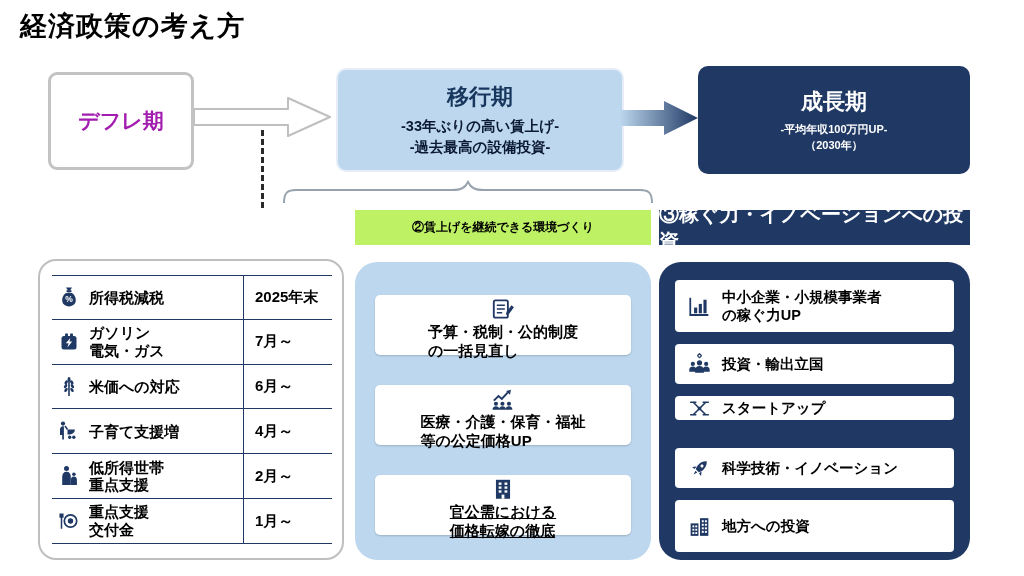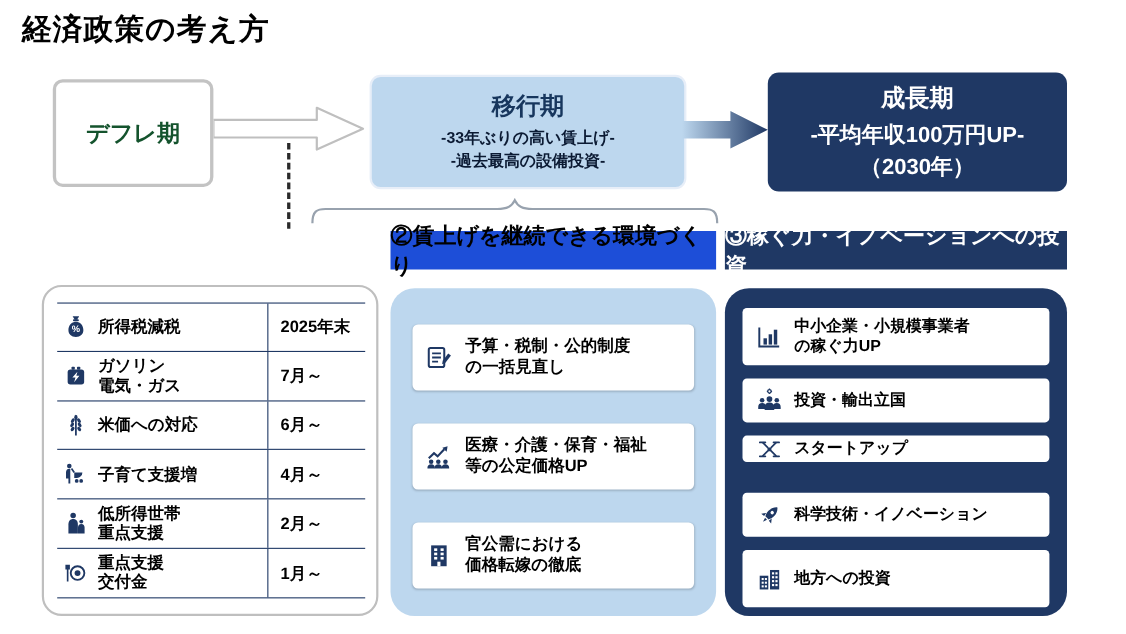--- a/index.html
+++ b/index.html
@@ -3,52 +3,52 @@
 <meta charset="utf-8">
 <style>
   * { margin:0; padding:0; box-sizing:border-box; }
   body { background:#fff; font-family:"Liberation Sans", sans-serif; }
   .stage { position:relative; width:1024px; height:576px; background:#ffffff; overflow:hidden; }
 
   .page-title { position:absolute; left:20px; top:8px; font-size:27px; font-weight:800; color:#000; letter-spacing:1px; }
 
   
   .box { position:absolute; display:flex; flex-direction:column; align-items:center; justify-content:center; text-align:center; }
-  .deflation { left:48px; top:72px; width:146px; height:98px; background:#fff; border:3px solid #c3c3c3; border-radius:9px; color:#14532d; font-size:21px; font-weight:bold; }
+  .deflation { left:48px; top:72px; width:146px; height:98px; background:#fff; border:3px solid #c3c3c3; border-radius:9px; color:#a21caf; font-size:21px; font-weight:bold; }
   .transition { left:336px; top:68px; width:288px; height:104px; background:#BDD7EE; border:2px solid #e7eef8; border-radius:10px; }
   .t-title { font-size:22px; font-weight:bold; color:#17365D; margin-bottom:4px; }
   .t-line { font-size:14.5px; font-weight:bold; color:#0b1a33; line-height:1.45; }
   .growth { left:698px; top:66px; width:272px; height:108px; background:#1F3864; border-radius:10px; color:#fff; }
   .g-title { font-size:22px; font-weight:bold; margin-bottom:5px; }
-  .g-line { font-size:20px; font-weight:bold; line-height:1.45; }
+  .g-line { font-size:11px; font-weight:bold; line-height:1.45; }
 
   .arrow1 { position:absolute; left:194px; top:96px; }
   .arrow2 { position:absolute; left:620px; top:99px; }
 
   .dashed-connector { position:absolute; left:261px; top:130px; height:78px; width:0; border-left:3px dashed #2a2a2a; }
   .brace { position:absolute; left:282px; top:179px; }
 
   
   .hdr { position:absolute; top:210px; height:35px; display:flex; align-items:center; justify-content:center; font-weight:bold; }
   .hdr1 { left:35px; width:310px; background:#D6DCE4; color:#000; font-size:17px; }
-  .hdr2 { left:355px; width:296px; background:#1d4ed8; color:#000; font-size:20px; }
+  .hdr2 { left:355px; width:296px; background:#bef264; color:#000; font-size:12px; }
   .hdr3 { left:659px; width:311px; background:#1F3864; color:#fff; font-size:20px; }
 
   
   .left-panel { position:absolute; left:38px; top:259px; width:306px; height:301px; background:#fff; border:2px solid #bfbfbf; border-radius:18px; padding:14px 10px 14px 12px; }
   .stable { display:grid; grid-template-rows:repeat(6,1fr); height:100%; }
   .srow { display:grid; grid-template-columns:1fr 88px; border-bottom:1.5px solid #1F3864; }
   .srow:first-child { border-top:1.5px solid #1F3864; }
   .scell-label { display:flex; align-items:center; gap:7px; padding:2px 2px 2px 4px; border-right:1.5px solid #1F3864; font-size:15px; font-weight:bold; color:#000; line-height:1.18; }
   .scell-date { display:flex; align-items:center; padding-left:11px; font-size:15px; font-weight:bold; color:#000; }
   .ticon { flex:0 0 26px; display:flex; align-items:center; justify-content:center; }
 
   
   .mid-panel { position:absolute; left:355px; top:262px; width:296px; height:298px; background:#BDD7EE; border-radius:22px; }
-  .mcard { position:absolute; left:20px; right:20px; height:60px; background:#fff; border-radius:5px; display:flex; align-items:center; gap:10px; padding:0 10px; font-size:15px; font-weight:bold; color:#000; line-height:1.25; box-shadow:0 1px 2px rgba(0,0,0,.18); }
+  .mcard { position:absolute; left:20px; right:20px; height:60px; background:#fff; border-radius:5px; display:flex; align-items:center; padding:0 10px; font-size:15px; font-weight:bold; color:#000; line-height:1.25; box-shadow:0 1px 2px rgba(0,0,0,.18);flex-direction:column; }
 
   
   .right-panel { position:absolute; left:659px; top:262px; width:311px; height:298px; background:#1F3864; border-radius:22px; }
   .rcard { position:absolute; left:16px; right:16px; background:#fff; border-radius:4px; display:flex; align-items:center; gap:9px; padding:0 10px; font-size:14.5px; font-weight:bold; color:#000; line-height:1.25; }
 
   .pre { white-space:pre-line; }
   .cicon { flex:0 0 28px; display:flex; align-items:center; justify-content:center; }
 </style>
 </head>
 <body>
@@ -224,21 +224,21 @@
             <circle cx="11.5" cy="16.4" r="1.9"></circle>
             <path d="M11.5 18.6c-2 0-3.1 1.2-3.1 2.9v.5h6.2v-.5c0-1.7-1.1-2.9-3.1-2.9z"></path>
             <circle cx="17.5" cy="16.4" r="1.9"></circle>
             <path d="M17.5 18.6c-2 0-3.1 1.2-3.1 2.9v.5h6.2v-.5c0-1.7-1.1-2.9-3.1-2.9z"></path>
           </svg>
       </span>
       <span class="pre">医療・介護・保育・福祉
 等の公定価格UP</span>
     </div>
 
-    <div class="mcard" style="top:213px;">
+    <div class="mcard" style="top:213px;text-decoration:underline;">
       <span class="cicon">
         <svg width="26" height="26" viewBox="0 0 24 24" fill="#1F3864">
             <rect x="5.5" y="3.5" width="13" height="17.5"></rect>
             <g fill="#fff">
               <rect x="8" y="6" width="2.6" height="2.2"></rect>
               <rect x="13.4" y="6" width="2.6" height="2.2"></rect>
               <rect x="8" y="9.6" width="2.6" height="2.2"></rect>
               <rect x="13.4" y="9.6" width="2.6" height="2.2"></rect>
               <rect x="8" y="13.2" width="2.6" height="2.2"></rect>
               <rect x="13.4" y="13.2" width="2.6" height="2.2"></rect>

